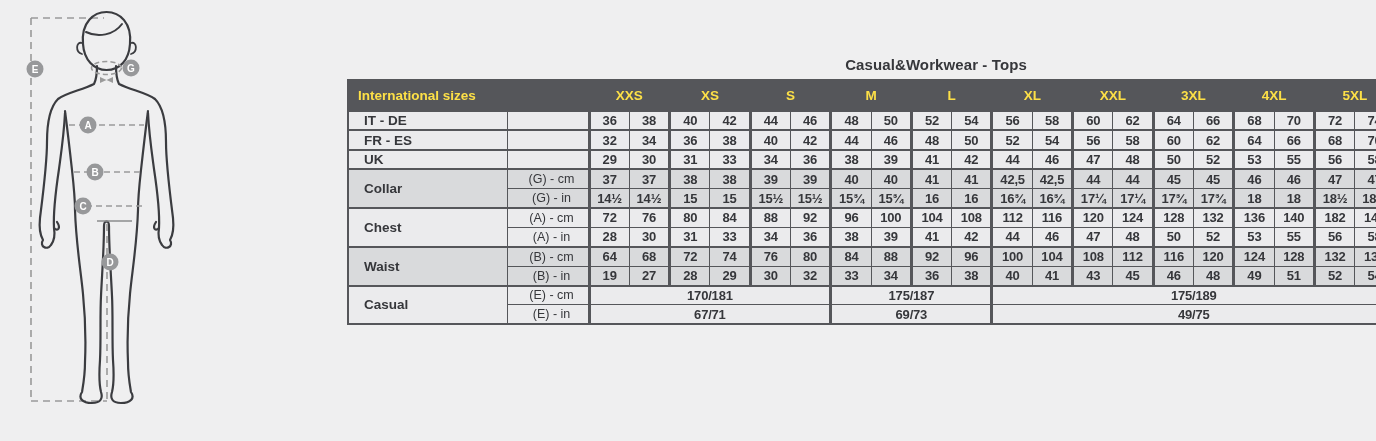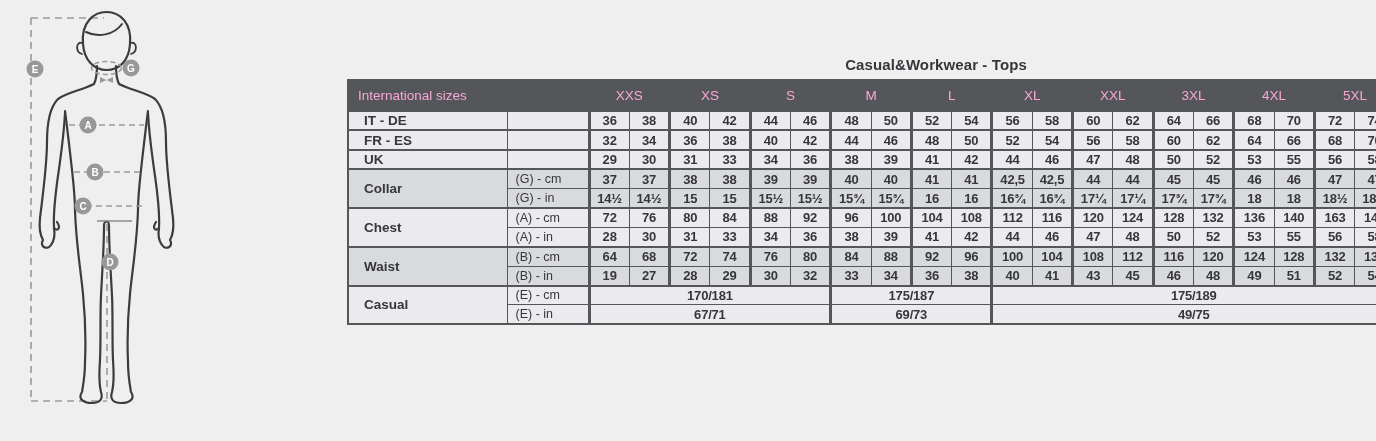--- a/index.html
+++ b/index.html
@@ -8,25 +8,25 @@
 
   
   .figure-wrap{position:absolute;left:4px;top:4px;width:216px;height:416px;}
 
   
   .table-wrap{position:absolute;left:307px;top:56px;width:1178px;margin-left:40px;}
   .table-title{text-align:center;font-size:15px;font-weight:bold;color:#36373b;margin-bottom:6px;letter-spacing:0.1px;}
   table.size-table{table-layout:fixed;width:1049px;border-collapse:collapse;border:2px solid #55565a;}
   .size-table th,.size-table td{border:1px solid #55565a;overflow:hidden;white-space:nowrap;padding:0;color:#36373b;}
   .size-table thead tr{height:31px;}
-  .size-table thead th{background:#55565a;color:#f9a8d4;font-size:13.5px;font-weight:normal;}
+  .size-table thead th{background:#55565a;color:#fde047;font-size:13.5px;font-weight:bold;}
   .size-table th.c-lbl{text-align:left;padding-left:9px;}
   .size-table tbody tr{height:19.4px;}
   .size-table td.lbl{text-align:left;padding-left:15px;font-weight:bold;font-size:13.5px;}
-  .size-table td.sub{text-align:left;padding-left:8px;font-size:12.5px;font-weight:500;}
+  .size-table td.sub{text-align:center;padding-left:8px;font-size:12.5px;font-weight:500;}
   .size-table td.val{text-align:center;font-size:13px;font-weight:600;letter-spacing:-0.2px;}
   .size-table .light{background:#ebebed;}
   .size-table .dark{background:#d9dadc;}
   .size-table .gs{border-left-width:3px;}
   .size-table tr.gstart td{border-top-width:2px;}
 </style>
 </head>
 <body>
 
 <div class="page">
@@ -283,21 +283,21 @@
             <td class="val light gs">104</td>
             <td class="val light">108</td>
             <td class="val light gs">112</td>
             <td class="val light">116</td>
             <td class="val light gs">120</td>
             <td class="val light">124</td>
             <td class="val light gs">128</td>
             <td class="val light">132</td>
             <td class="val light gs">136</td>
             <td class="val light">140</td>
-            <td class="val light gs">163</td>
+            <td class="val light gs">182</td>
             <td class="val light">148</td>
           </tr>
           <tr>
             <td class="sub light">(A) - in</td>
             <td class="val light gs">28</td>
             <td class="val light">30</td>
             <td class="val light gs">31</td>
             <td class="val light">33</td>
             <td class="val light gs">34</td>
             <td class="val light">36</td>

